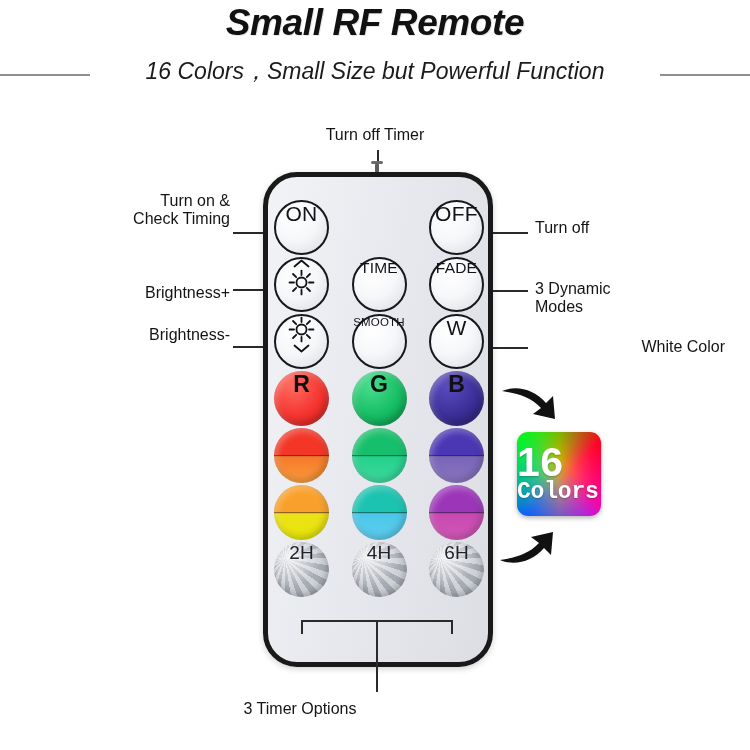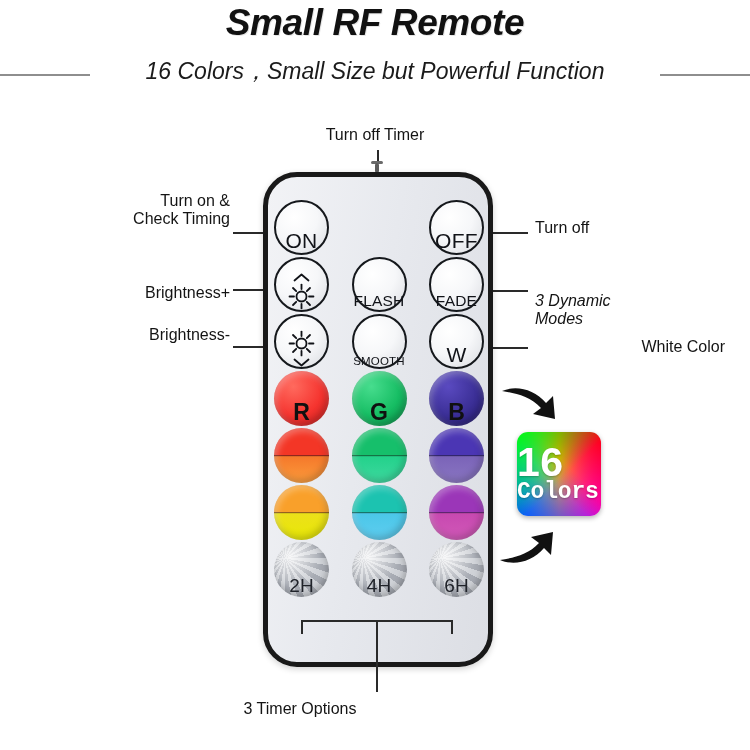--- a/index.html
+++ b/index.html
@@ -113,21 +113,21 @@
     height: 55px;
     display: flex;
     justify-content: space-between;
     align-items: center;
   }
   .btn {
     width: 55px;
     height: 55px;
     border-radius: 50%;
     display: flex;
-    align-items: flex-end;
+    align-items: flex-start;
     justify-content: center;
     position: relative;
     box-sizing: border-box;
   }
   
   .btn.fn {
     background: radial-gradient(circle at 36% 30%, #ffffff 0%, #f6f7f9 48%, #d9dbe0 100%);
     border: 2px solid #15181c;
     font-weight: 500;
     color: #111318;
@@ -236,21 +236,21 @@
 
 <div class="callout left-side" style="left:60px; top:270px; width:170px;margin-top:14px;">Brightness+</div>
 <div class="leader h" style="left:233px; top:289px; width:85px;"></div>
 
 <div class="callout left-side" style="left:60px; top:326px; width:170px;">Brightness-</div>
 <div class="leader h" style="left:233px; top:346px; width:85px;"></div>
 
 <div class="callout right-side" style="left:535px; top:219px; width:190px;">Turn off</div>
 <div class="leader h" style="left:463px; top:232px; width:65px;"></div>
 
-<div class="callout right-side" style="left:535px; top:292px; width:190px;font-style:italic;">3 Dynamic
+<div class="callout right-side" style="left:535px; top:280px; width:190px;">3 Dynamic
 Modes</div>
 <div class="leader h" style="left:463px; top:290px; width:65px;"></div>
 
 <div class="callout right-side" style="left:535px; top:338px; width:190px;text-align:right;">White Color</div>
 <div class="leader h" style="left:463px; top:347px; width:65px;"></div>
 
 <div id="remote-emitter-cap"></div>
 <div id="remote-emitter"></div>
 <div id="remote-body"></div>
 
@@ -280,21 +280,21 @@
             <line x1="21.8" y1="14" x2="26.4" y2="14"></line>
             <line x1="5.2" y1="5.2" x2="8.5" y2="8.5"></line>
             <line x1="19.5" y1="19.5" x2="22.8" y2="22.8"></line>
             <line x1="22.8" y1="5.2" x2="19.5" y2="8.5"></line>
             <line x1="8.5" y1="19.5" x2="5.2" y2="22.8"></line>
           </g>
         </svg>
       </span>
     </div>
     <div class="btn fn">
-      <span class="lbl-md">FLASH</span>
+      <span class="lbl-md">TIME</span>
     </div>
     <div class="btn fn">
       <span class="lbl-md">FADE</span>
     </div>
   </div>
 
   <div class="btn-row" style="top:114px;">
     <div class="btn fn">
       <span class="sun-wrap">
         <svg width="27" height="27" viewBox="0 0 28 28">

